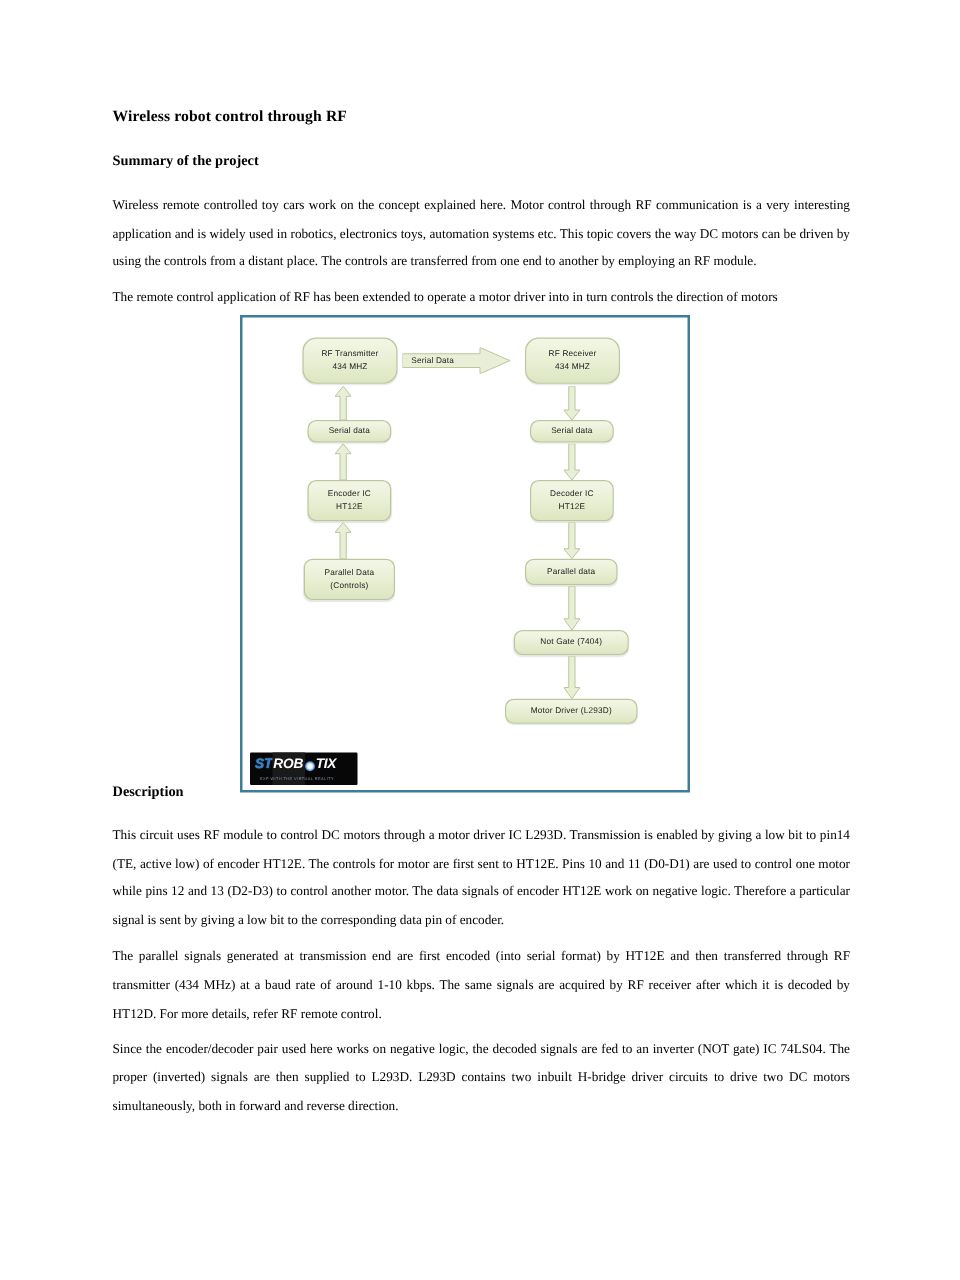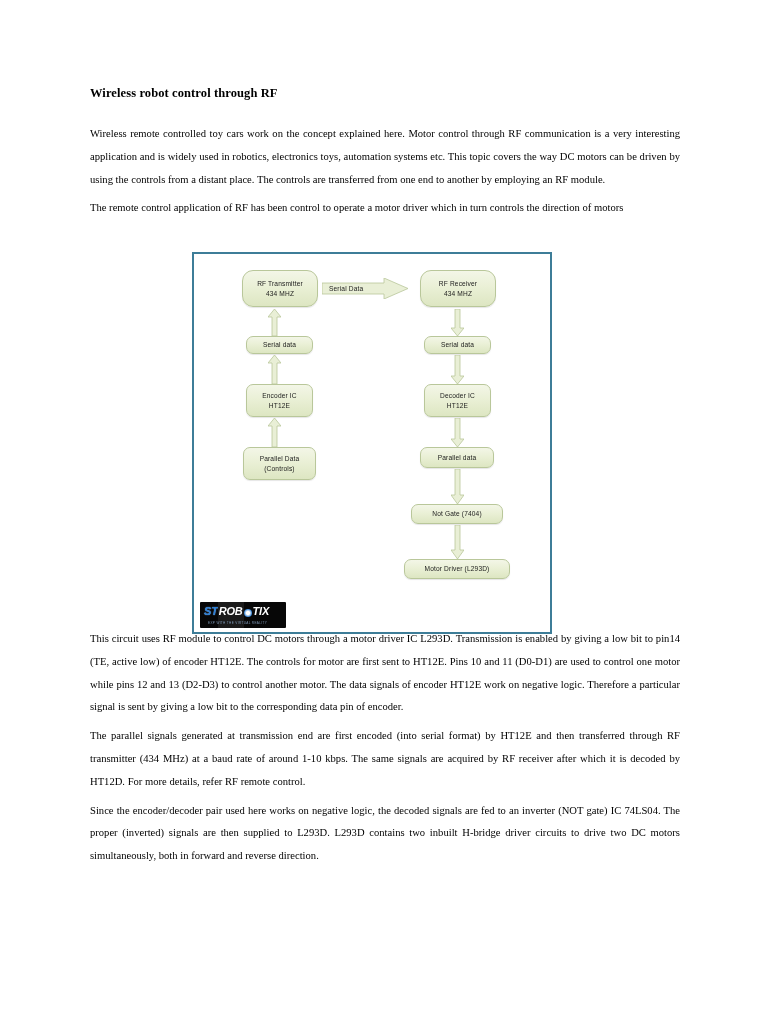--- a/index.html
+++ b/index.html
@@ -184,24 +184,25 @@
 </style>
 </head>
 <body>
 
 <div class="page">
 
   <div class="content">
 
     <h1 class="doc-title">Wireless robot control through RF</h1>
 
+    <h2 class="section-heading">Summary of the project</h2>
 
     <p class="body-text">Wireless remote controlled toy cars work on the concept explained here. Motor control through RF communication is a very interesting application and is widely used in robotics, electronics toys, automation systems etc. This topic covers the way DC motors can be driven by using the controls from a distant place. The controls are transferred from one end to another by employing an RF module.</p>
 
-    <p class="body-text no-justify">The remote control application of RF has been control to operate a motor driver which in turn controls the direction of motors</p>
+    <p class="body-text no-justify">The remote control application of RF has been extended to operate a motor driver into in turn controls the direction of motors</p>
   </div>
 
   <div class="diagram-wrap">
     <div class="diagram-frame"></div>
 
     <div class="node big" style="left:50px; top:18px; width:76px; height:37px;">
       <span>RF Transmitter</span>
       <span>434 MHZ</span>
     </div>
 
@@ -305,19 +306,20 @@
         <span class="logo-st">ST</span>
         <span class="logo-rob">ROB</span>
         <span class="logo-gear"></span>
         <span class="logo-tix">TIX</span>
       </div>
       <div class="logo-tag">EXP WITH THE VIRTUAL REALITY</div>
     </div>
   </div>
 
   <div class="content" style="top:628px;">
+    <h2 class="section-heading" style="margin-bottom:16px;">Description</h2>
 
     <p class="body-text">This circuit uses RF module to control DC motors through a motor driver IC L293D. Transmission is enabled by giving a low bit to pin14 (TE, active low) of encoder HT12E. The controls for motor are first sent to HT12E. Pins 10 and 11 (D0-D1) are used to control one motor while pins 12 and 13 (D2-D3) to control another motor. The data signals of encoder HT12E work on negative logic. Therefore a particular signal is sent by giving a low bit to the corresponding data pin of encoder.</p>
     <p class="body-text">The parallel signals generated at transmission end are first encoded (into serial format) by HT12E and then transferred through RF transmitter (434 MHz) at a baud rate of around 1-10 kbps. The same signals are acquired by RF receiver after which it is decoded by HT12D. For more details, refer RF remote control.</p>
     <p class="body-text"> Since the encoder/decoder pair used here works on negative logic, the decoded signals are fed to an inverter (NOT gate) IC 74LS04. The proper (inverted) signals are then supplied to L293D. L293D contains two inbuilt H-bridge driver circuits to drive two DC motors simultaneously, both in forward and reverse direction.</p>
   </div>
 
 </div>
 
 </body></html>

